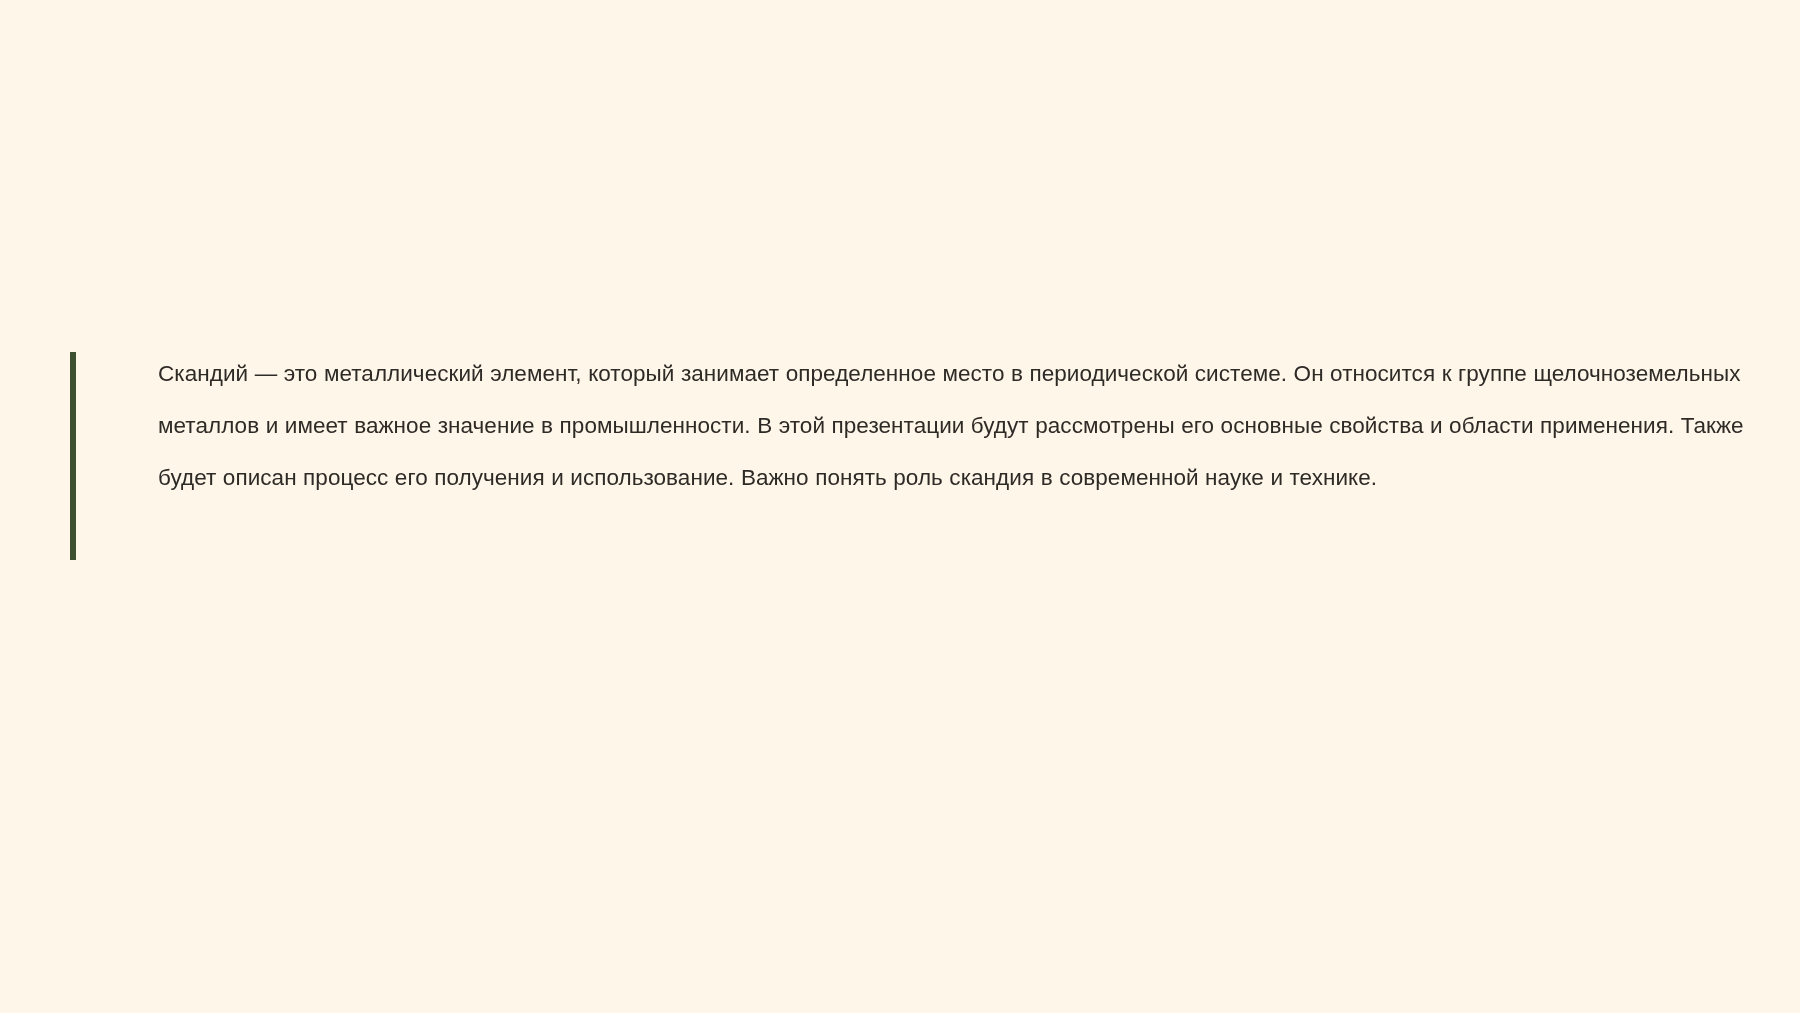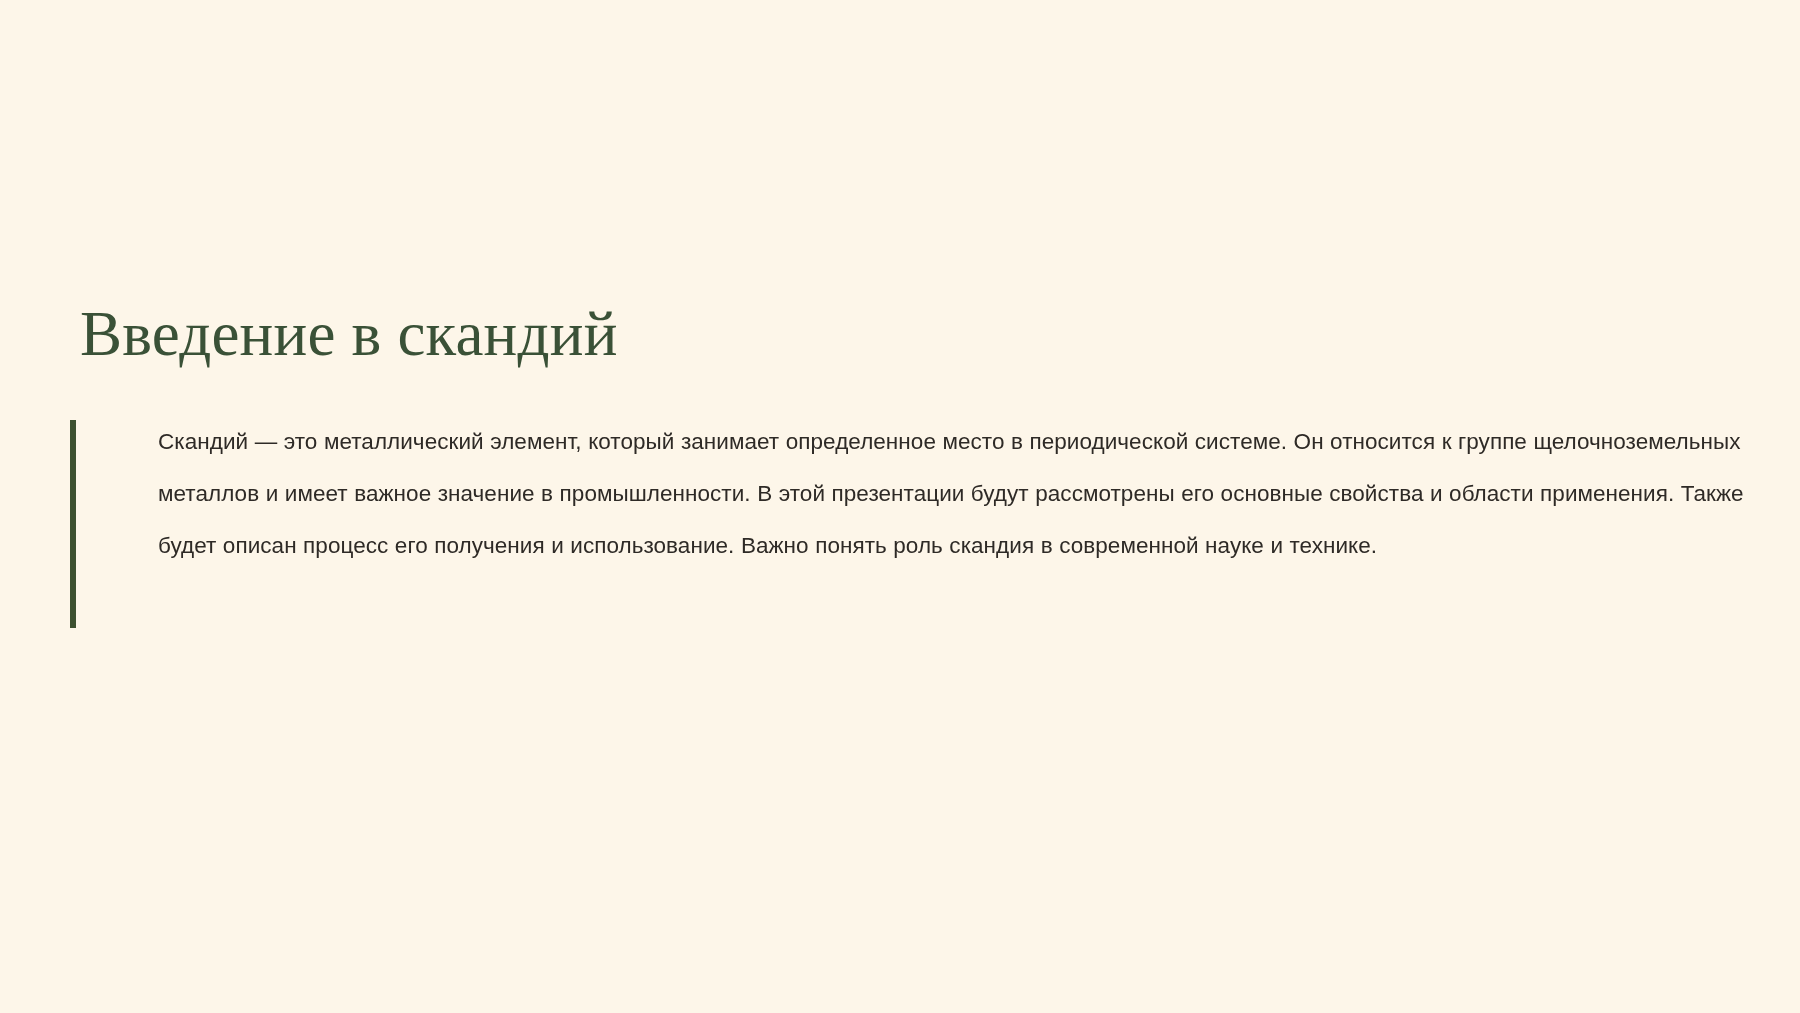--- a/index.html
+++ b/index.html
@@ -73,21 +73,20 @@
     word-spacing: 0.2px;
   }
 </style>
 </head>
 <body>
 
 <div id="slide">
 
   <div id="content-block">
 
-    <h1 id="slide-title">Введение в скандий</h1>
 
     <div id="body-wrap">
 
       <div id="accent-bar"></div>
 
       <p id="body-paragraph">Скандий — это металлический элемент, который занимает определенное место в периодической системе. Он относится к группе щелочноземельных металлов и имеет важное значение в промышленности. В этой презентации будут рассмотрены его основные свойства и области применения. Также будет описан процесс его получения и использование. Важно понять роль скандия в современной науке и технике.</p>
 
     </div>
 
   </div>

